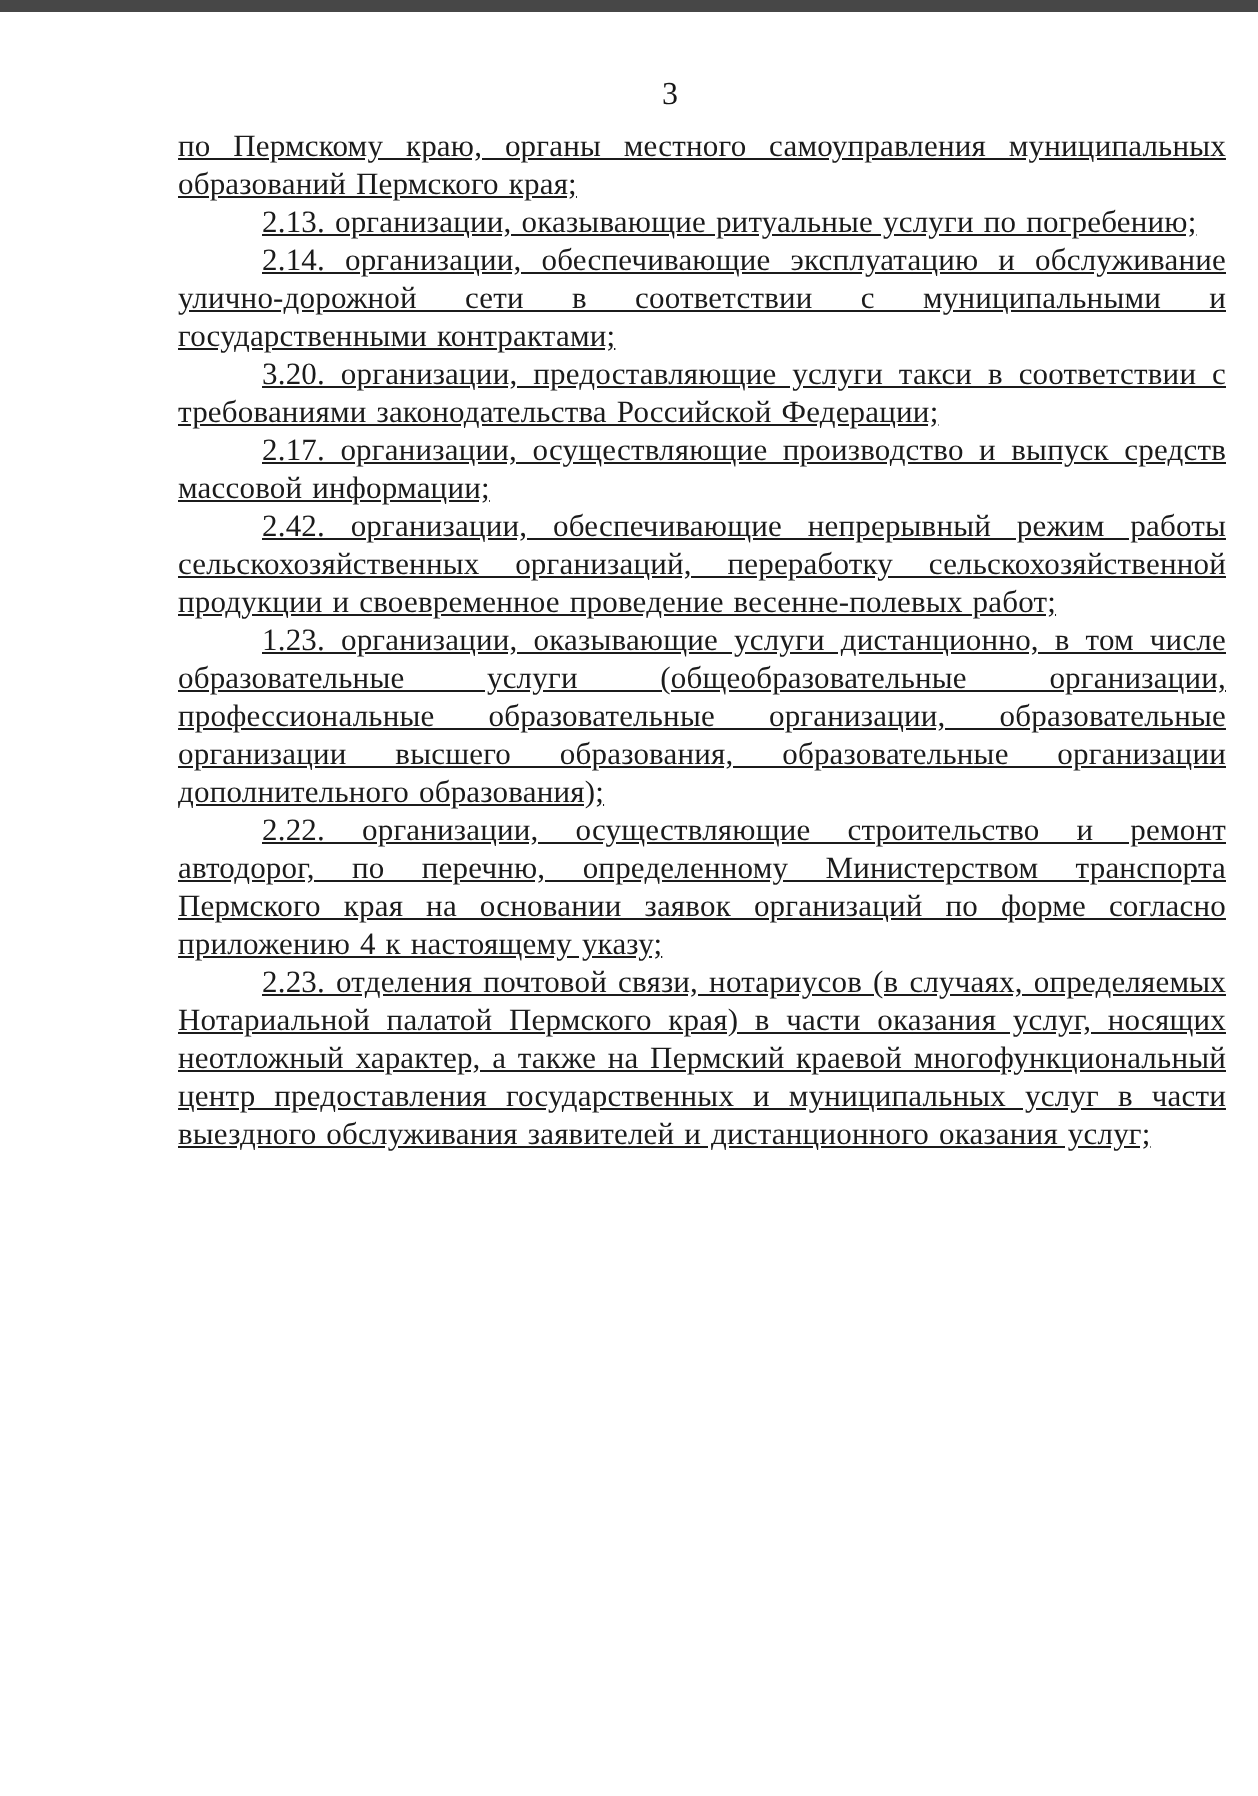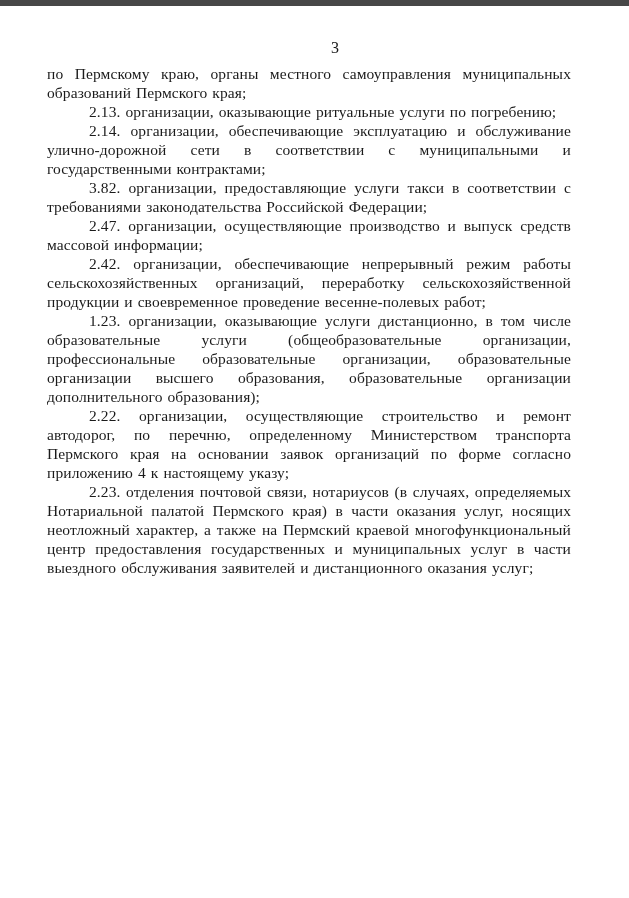--- a/index.html
+++ b/index.html
@@ -33,22 +33,23 @@
   }
   .page-number {
     margin: 33px 0 8px 73px;
     width: 524px;
     text-align: center;
     font-size: 16px;
     line-height: 17px;
     color: #161616;
   }
   .doc-body {
-    margin-left: 47px;
+    margin-left: 89px;
     width: 524px;
+    text-decoration: underline;
   }
   .para {
     margin: 0;
     font-size: 15.5px;
     line-height: 19px;
     text-align: justify;
     letter-spacing: 0.1px;
     word-spacing: 1px;
   }
   .para.indent {
@@ -65,24 +66,24 @@
 
   <div class="doc-body">
 
       <p class="para">по Пермскому краю, органы местного самоуправления муниципальных образований Пермского края;</p>
 
 
       <p class="para indent">2.13. организации, оказывающие ритуальные услуги по погребению;</p>
 
       <p class="para indent">2.14. организации, обеспечивающие эксплуатацию и обслуживание улично-дорожной сети в соответствии с муниципальными и государственными контрактами;</p>
 
-      <p class="para indent">3.82. организации, предоставляющие услуги такси в соответствии с требованиями законодательства Российской Федерации;</p>
+      <p class="para indent">3.20. организации, предоставляющие услуги такси в соответствии с требованиями законодательства Российской Федерации;</p>
 
 
-      <p class="para indent">2.47. организации, осуществляющие производство и выпуск средств массовой информации;</p>
+      <p class="para indent">2.17. организации, осуществляющие производство и выпуск средств массовой информации;</p>
 
 
       <p class="para indent">2.42. организации, обеспечивающие непрерывный режим работы сельскохозяйственных организаций, переработку сельскохозяйственной продукции и своевременное проведение весенне-полевых работ;</p>
 
       <p class="para indent">1.23. организации, оказывающие услуги дистанционно, в том числе образовательные услуги (общеобразовательные организации, профессиональные образовательные организации, образовательные организации высшего образования, образовательные организации дополнительного образования);</p>
 
 
       <p class="para indent">2.22. организации, осуществляющие строительство и ремонт автодорог, по перечню, определенному Министерством транспорта Пермского края на основании заявок организаций по форме согласно приложению 4 к настоящему указу;</p>
 
       <p class="para indent">2.23. отделения почтовой связи, нотариусов (в случаях, определяемых Нотариальной палатой Пермского края) в части оказания услуг, носящих неотложный характер, а также на Пермский краевой многофункциональный центр предоставления государственных и муниципальных услуг в части выездного обслуживания заявителей и дистанционного оказания услуг;</p>

